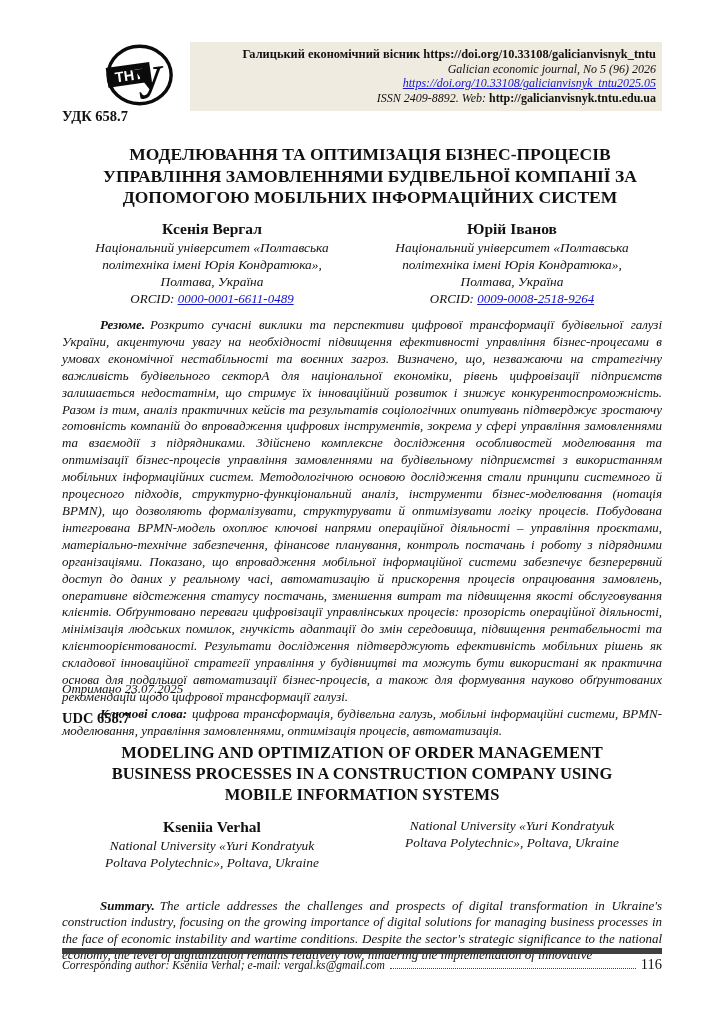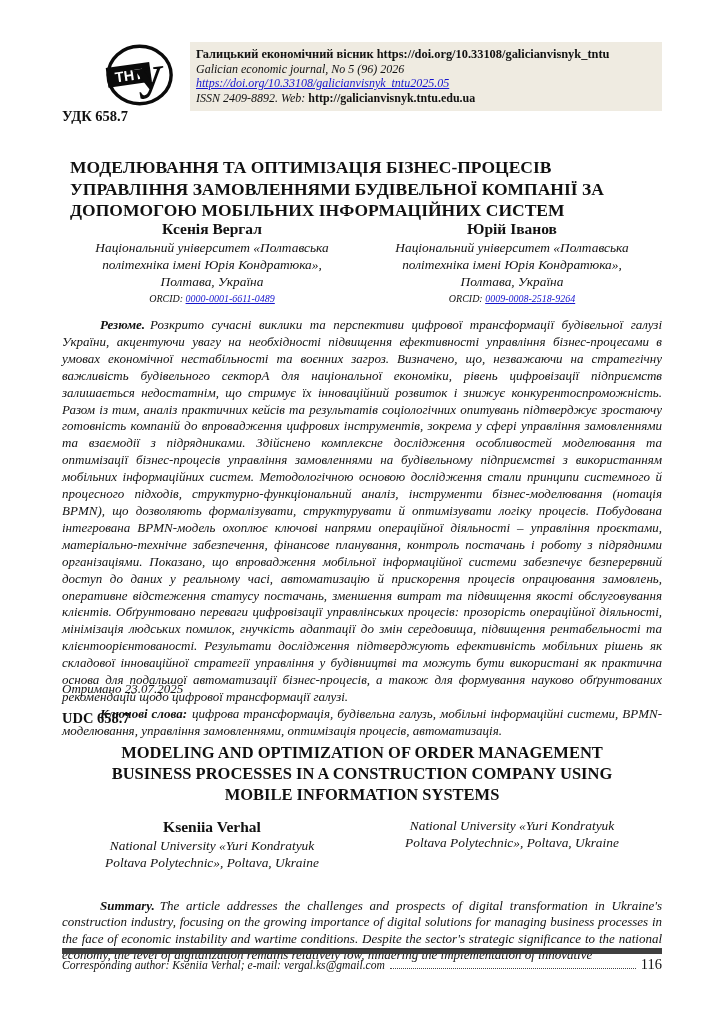--- a/index.html
+++ b/index.html
@@ -13,50 +13,50 @@
     overflow:hidden;
   }
   .sec{position:absolute;left:62px;width:600px;}
 
   
   .header-row{top:42px;display:flex;align-items:flex-start;}
   .logo-wrap{margin-left:42px;width:74px;flex:0 0 auto;}
   .journal-box{
     flex:1 1 auto;margin-left:12px;
     background:var(--header-bg,#efebe1);
-    text-align:left;
+    text-align:right;
     padding:5px 6px 6px 6px;
   }
   .journal-box div{line-height:14.6px;font-size:12px;}
   .jb-line1{font-weight:bold;font-size:12.4px !important;}
   .it{font-style:italic;}
   .b{font-weight:bold;}
   a.lnk{color:var(--link,#1414cc);text-decoration:underline;font-style:italic;}
 
   
   .udk{top:108px;font-weight:bold;font-size:14.5px;}
   .title-uk{
-    top:157px;font-weight:bold;
+    top:144px;text-align:center;font-weight:bold;
     font-size:17.5px;line-height:21.5px;
     padding:0 8px;
   }
   .udc{top:710px;font-weight:bold;font-size:14.5px;}
   .title-en{
     top:742px;text-align:center;font-weight:bold;
     font-size:16.5px;line-height:21px;padding:0 30px;box-sizing:border-box;
   }
 
   
   .authors{display:flex;}
   .authors-uk{top:219px;}
   .authors-en{top:817px;}
   .author-col{flex:1 1 50%;text-align:center;padding:0 8px;box-sizing:border-box;}
   .author-name{font-weight:bold;font-size:15.5px;line-height:20px;text-align:center;}
   .affil-line{font-style:italic;font-size:13.4px;line-height:17px;}
-  .orcid-line{font-style:italic;font-size:10px;line-height:17px;}
+  .orcid-line{font-style:italic;font-size:13px;line-height:17px;}
 
   
   .abstract-block{top:317px;}
   .para{
     font-style:italic;font-size:13px;line-height:16.9px;
     text-align:justify;text-indent:38px;
   }
   .lead-label{font-weight:bold;margin-right:5px;}
   .received{top:681px;font-style:italic;font-size:13px;}
   .summary-block{top:898px;}

